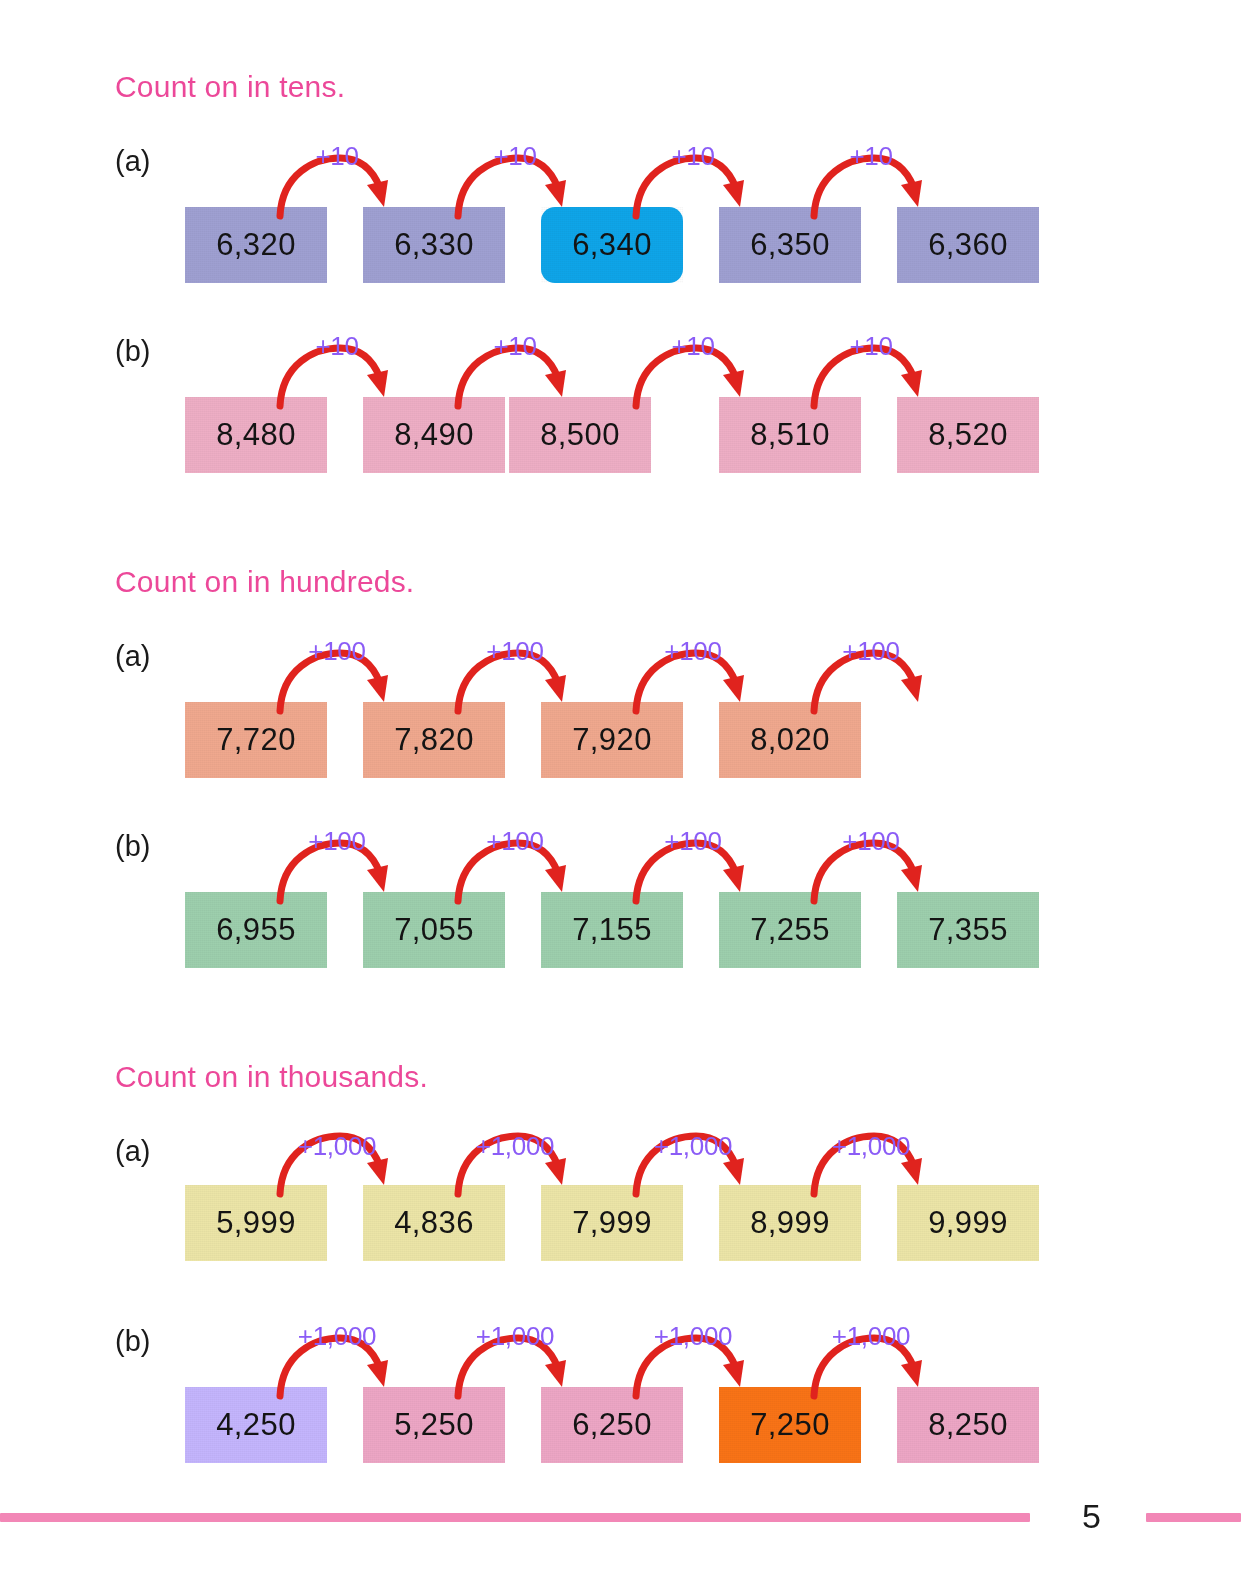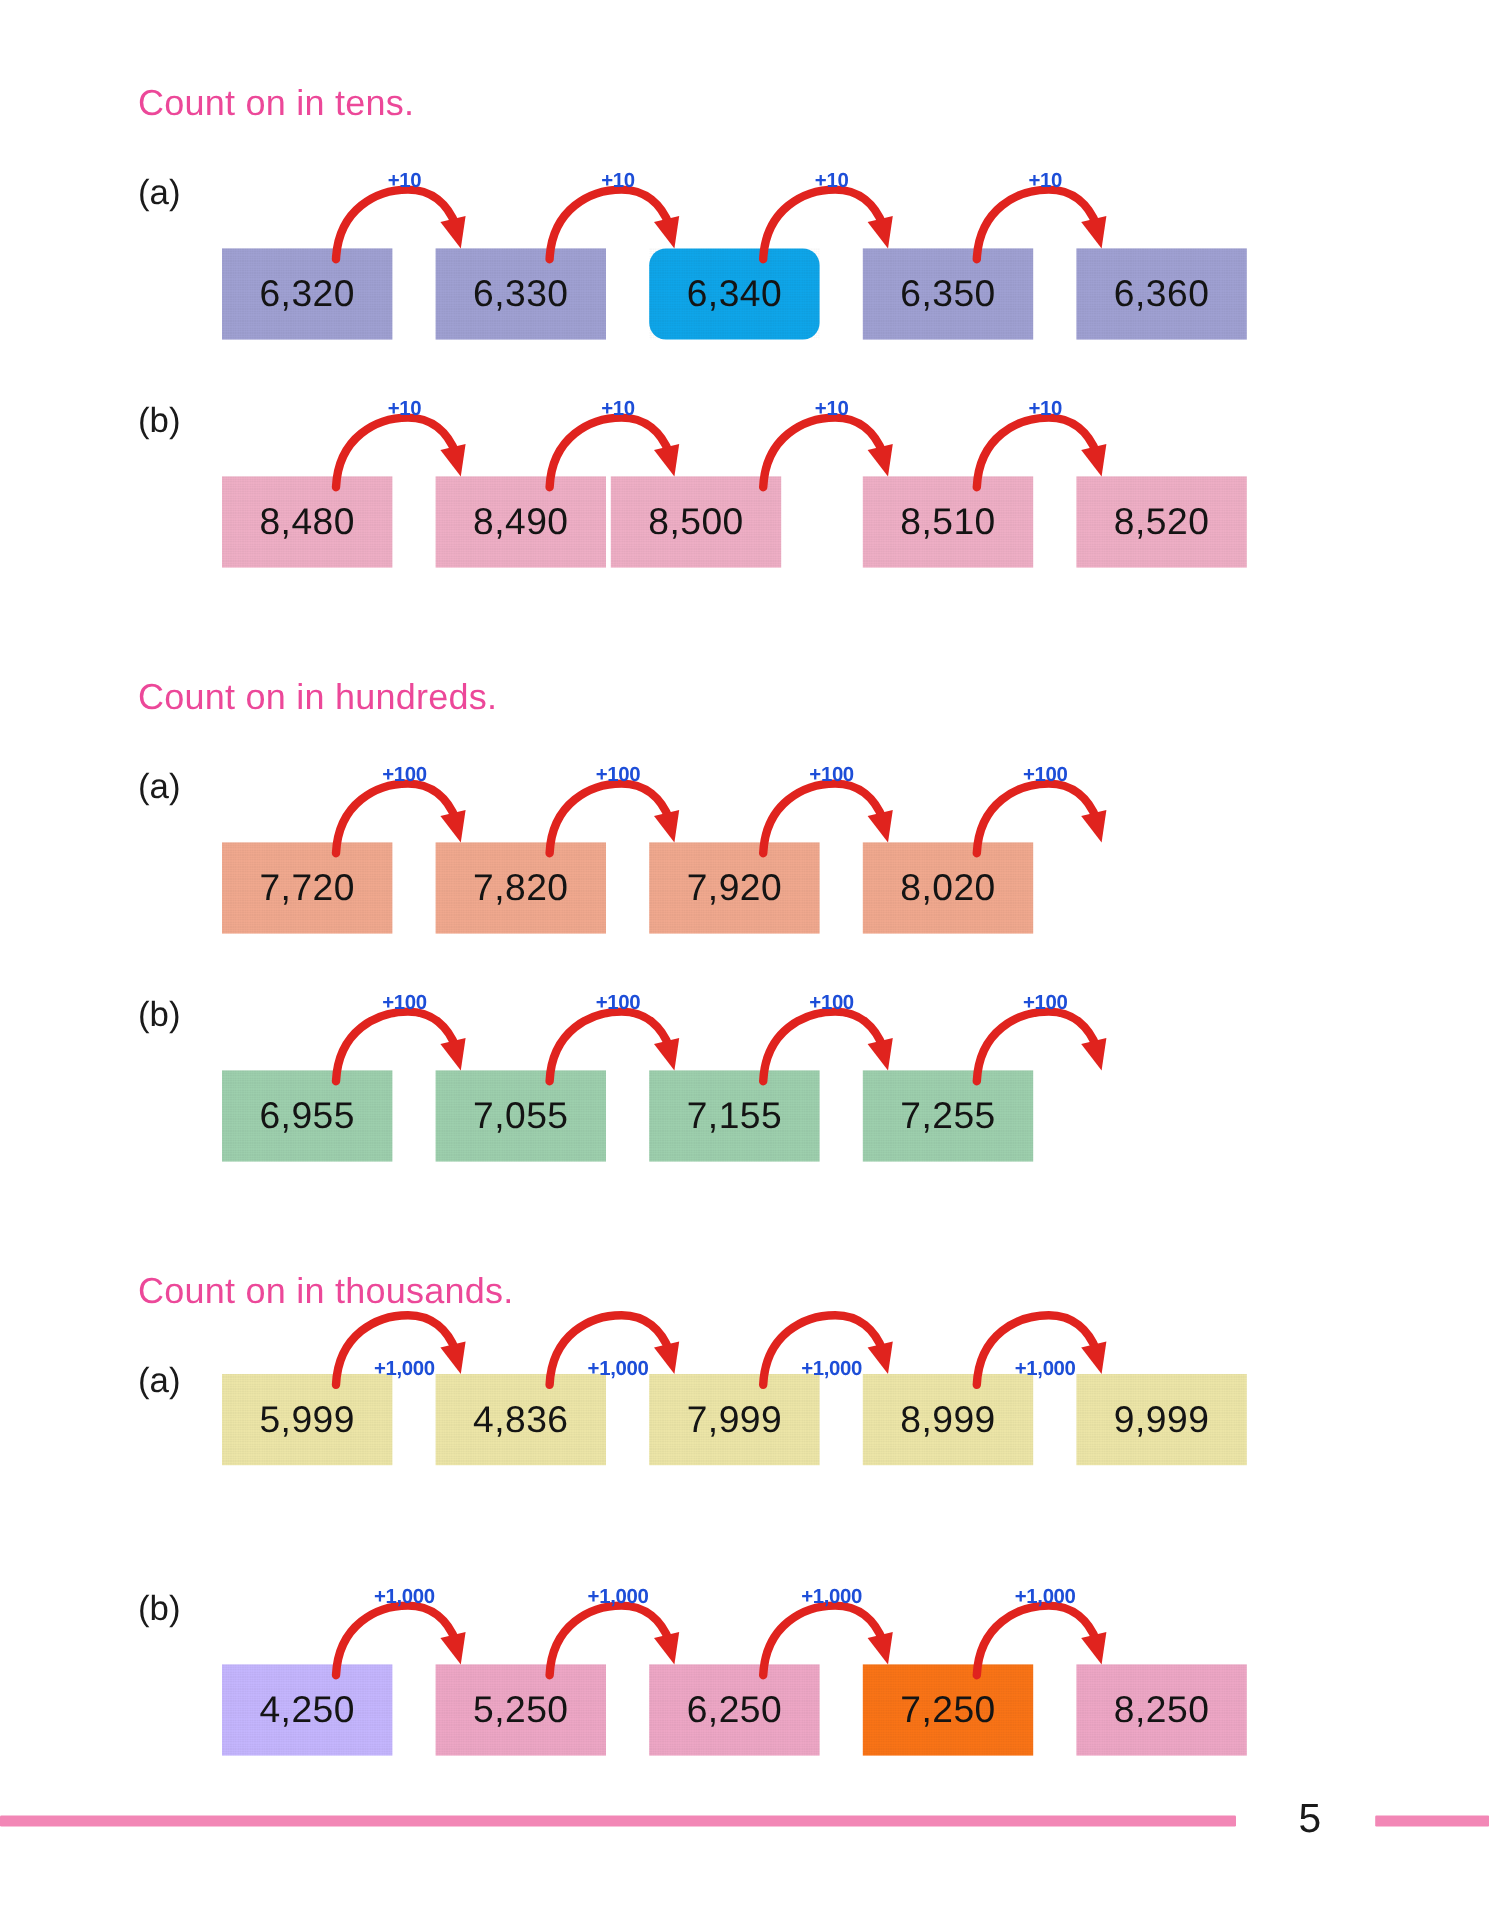--- a/index.html
+++ b/index.html
@@ -65,23 +65,23 @@
 
   .jump {
     position: absolute;
     width: 126px;
     height: 74px;
   }
   .jump svg { display: block; width: 126px; height: 74px; overflow: visible; }
 
   .jump-label {
     position: absolute;
-    font-size: 17px;
-    font-weight: bold;
-    color: #1d4ed8;
+    font-size: 26px;
+    font-weight: normal;
+    color: #8b5cf6;
     white-space: nowrap;
     text-align: center;
     letter-spacing: -0.3px;
   }
 
   .footer-rule-left {
     position: absolute;
     left: 0;
     height: 9px;
     background: #f287b6;
@@ -250,20 +250,23 @@
         </div>
         <div class="box" style="left: 363px; top: 67px; background: rgb(157, 207, 173);">
           <span class="val">7,055</span>
         </div>
         <div class="box" style="left: 541px; top: 67px; background: rgb(157, 207, 173);">
           <span class="val">7,155</span>
         </div>
         <div class="box" style="left: 719px; top: 67px; background: rgb(157, 207, 173);">
           <span class="val">7,255</span>
         </div>
+        <div class="box" style="left: 897px; top: 67px; background: rgb(157, 207, 173);">
+          <span class="val">7,355</span>
+        </div>
         <div class="jump" style="left: 274px; top: 4px;">
           <svg viewBox="0 0 126 74" xmlns="http://www.w3.org/2000/svg" aria-hidden="true">
             <path d="M6,72 C8,30 40,14 66,14 C86,14 99,26 106,44" fill="none" stroke="#e0231e" stroke-width="7" stroke-linecap="round"></path>
             <path d="M93,41 L110,63 L114,36 Z" fill="#e0231e"></path>
           </svg>
         </div>
         <div class="jump" style="left: 452px; top: 4px;">
           <svg viewBox="0 0 126 74" xmlns="http://www.w3.org/2000/svg" aria-hidden="true">
             <path d="M6,72 C8,30 40,14 66,14 C86,14 99,26 106,44" fill="none" stroke="#e0231e" stroke-width="7" stroke-linecap="round"></path>
             <path d="M93,41 L110,63 L114,36 Z" fill="#e0231e"></path>
@@ -281,21 +284,21 @@
             <path d="M93,41 L110,63 L114,36 Z" fill="#e0231e"></path>
           </svg>
         </div>
       </div>
       <div class="jump-label" style="left: 237px; top: 826px; width: 200px;">+100</div>
       <div class="jump-label" style="left: 415px; top: 826px; width: 200px;">+100</div>
       <div class="jump-label" style="left: 593px; top: 826px; width: 200px;">+100</div>
       <div class="jump-label" style="left: 771px; top: 826px; width: 200px;">+100</div>
       <div class="section-heading" style="left: 115px; top: 1060px;">Count on in thousands.</div>
       <div class="item-label" style="left: 115px; top: 1135px;">(a)</div>
-      <div class="seq-row" style="top: 1078px;">
+      <div class="seq-row" style="top: 1118px;">
         <div class="box" style="left: 185px; top: 67px; background: rgb(236, 229, 167);">
           <span class="val">5,999</span>
         </div>
         <div class="box" style="left: 363px; top: 67px; background: rgb(236, 229, 167);">
           <span class="val">4,836</span>
         </div>
         <div class="box" style="left: 541px; top: 67px; background: rgb(236, 229, 167);">
           <span class="val">7,999</span>
         </div>
         <div class="box" style="left: 719px; top: 67px; background: rgb(236, 229, 167);">

